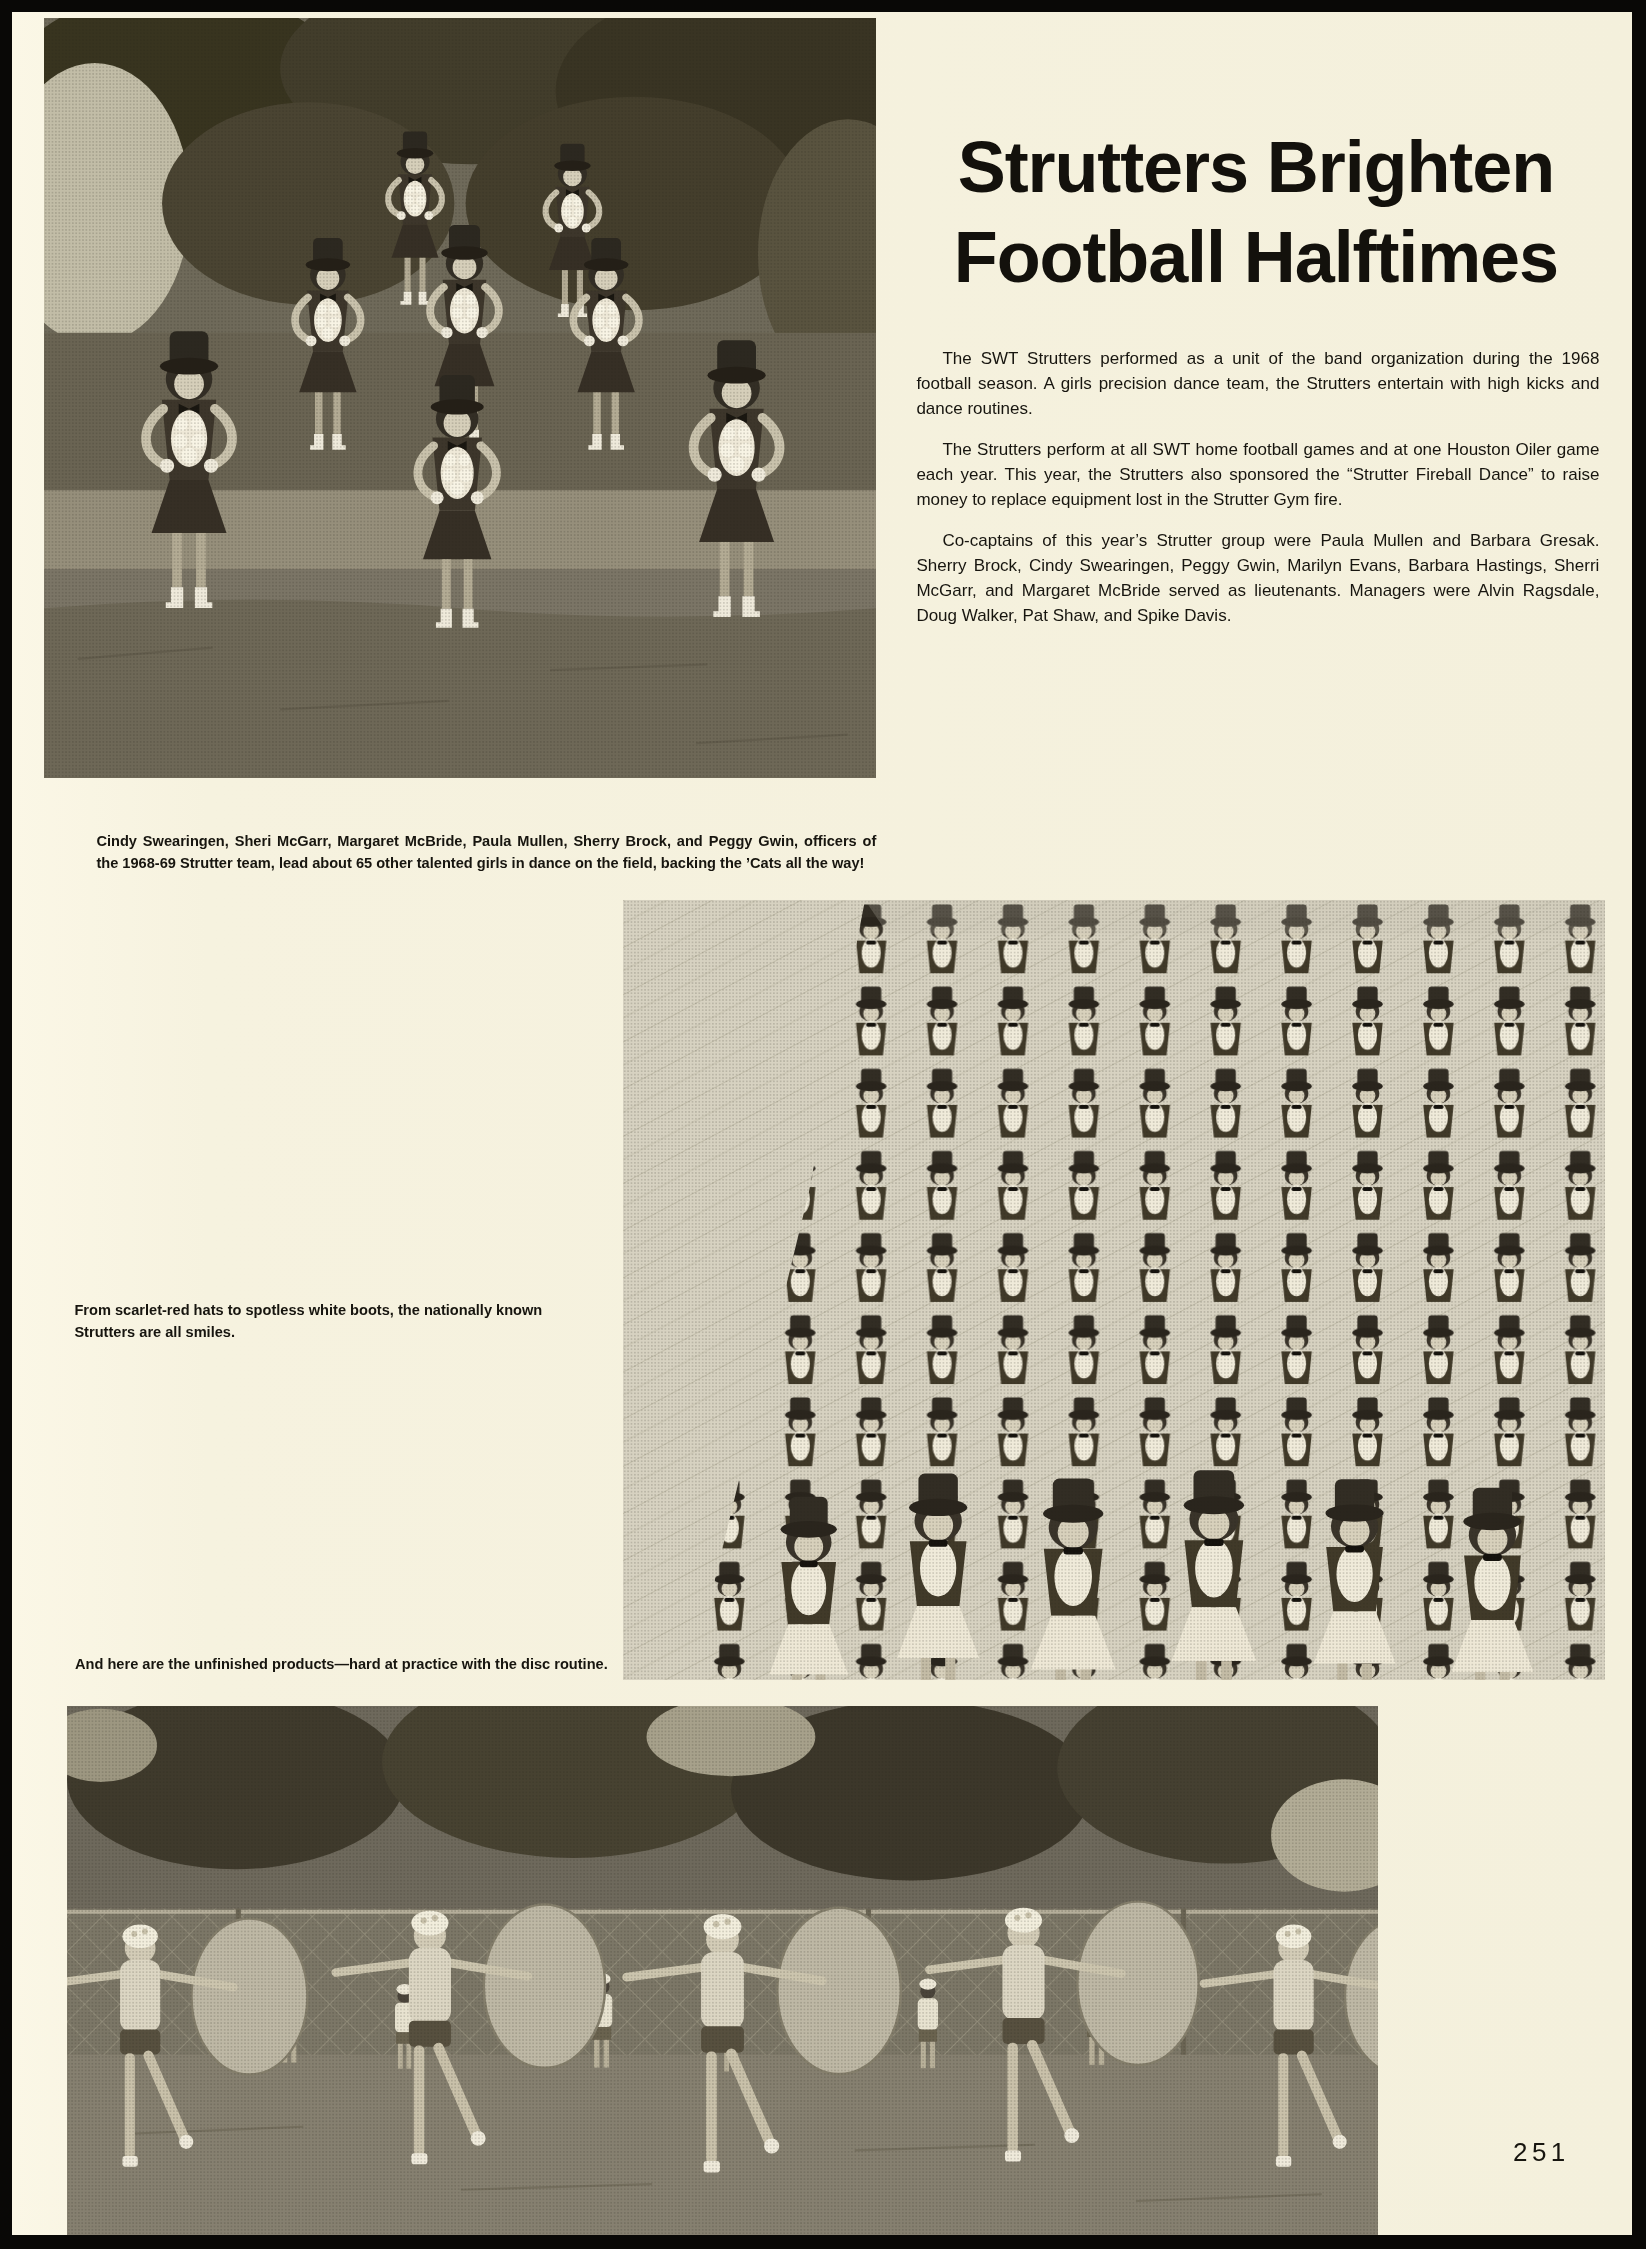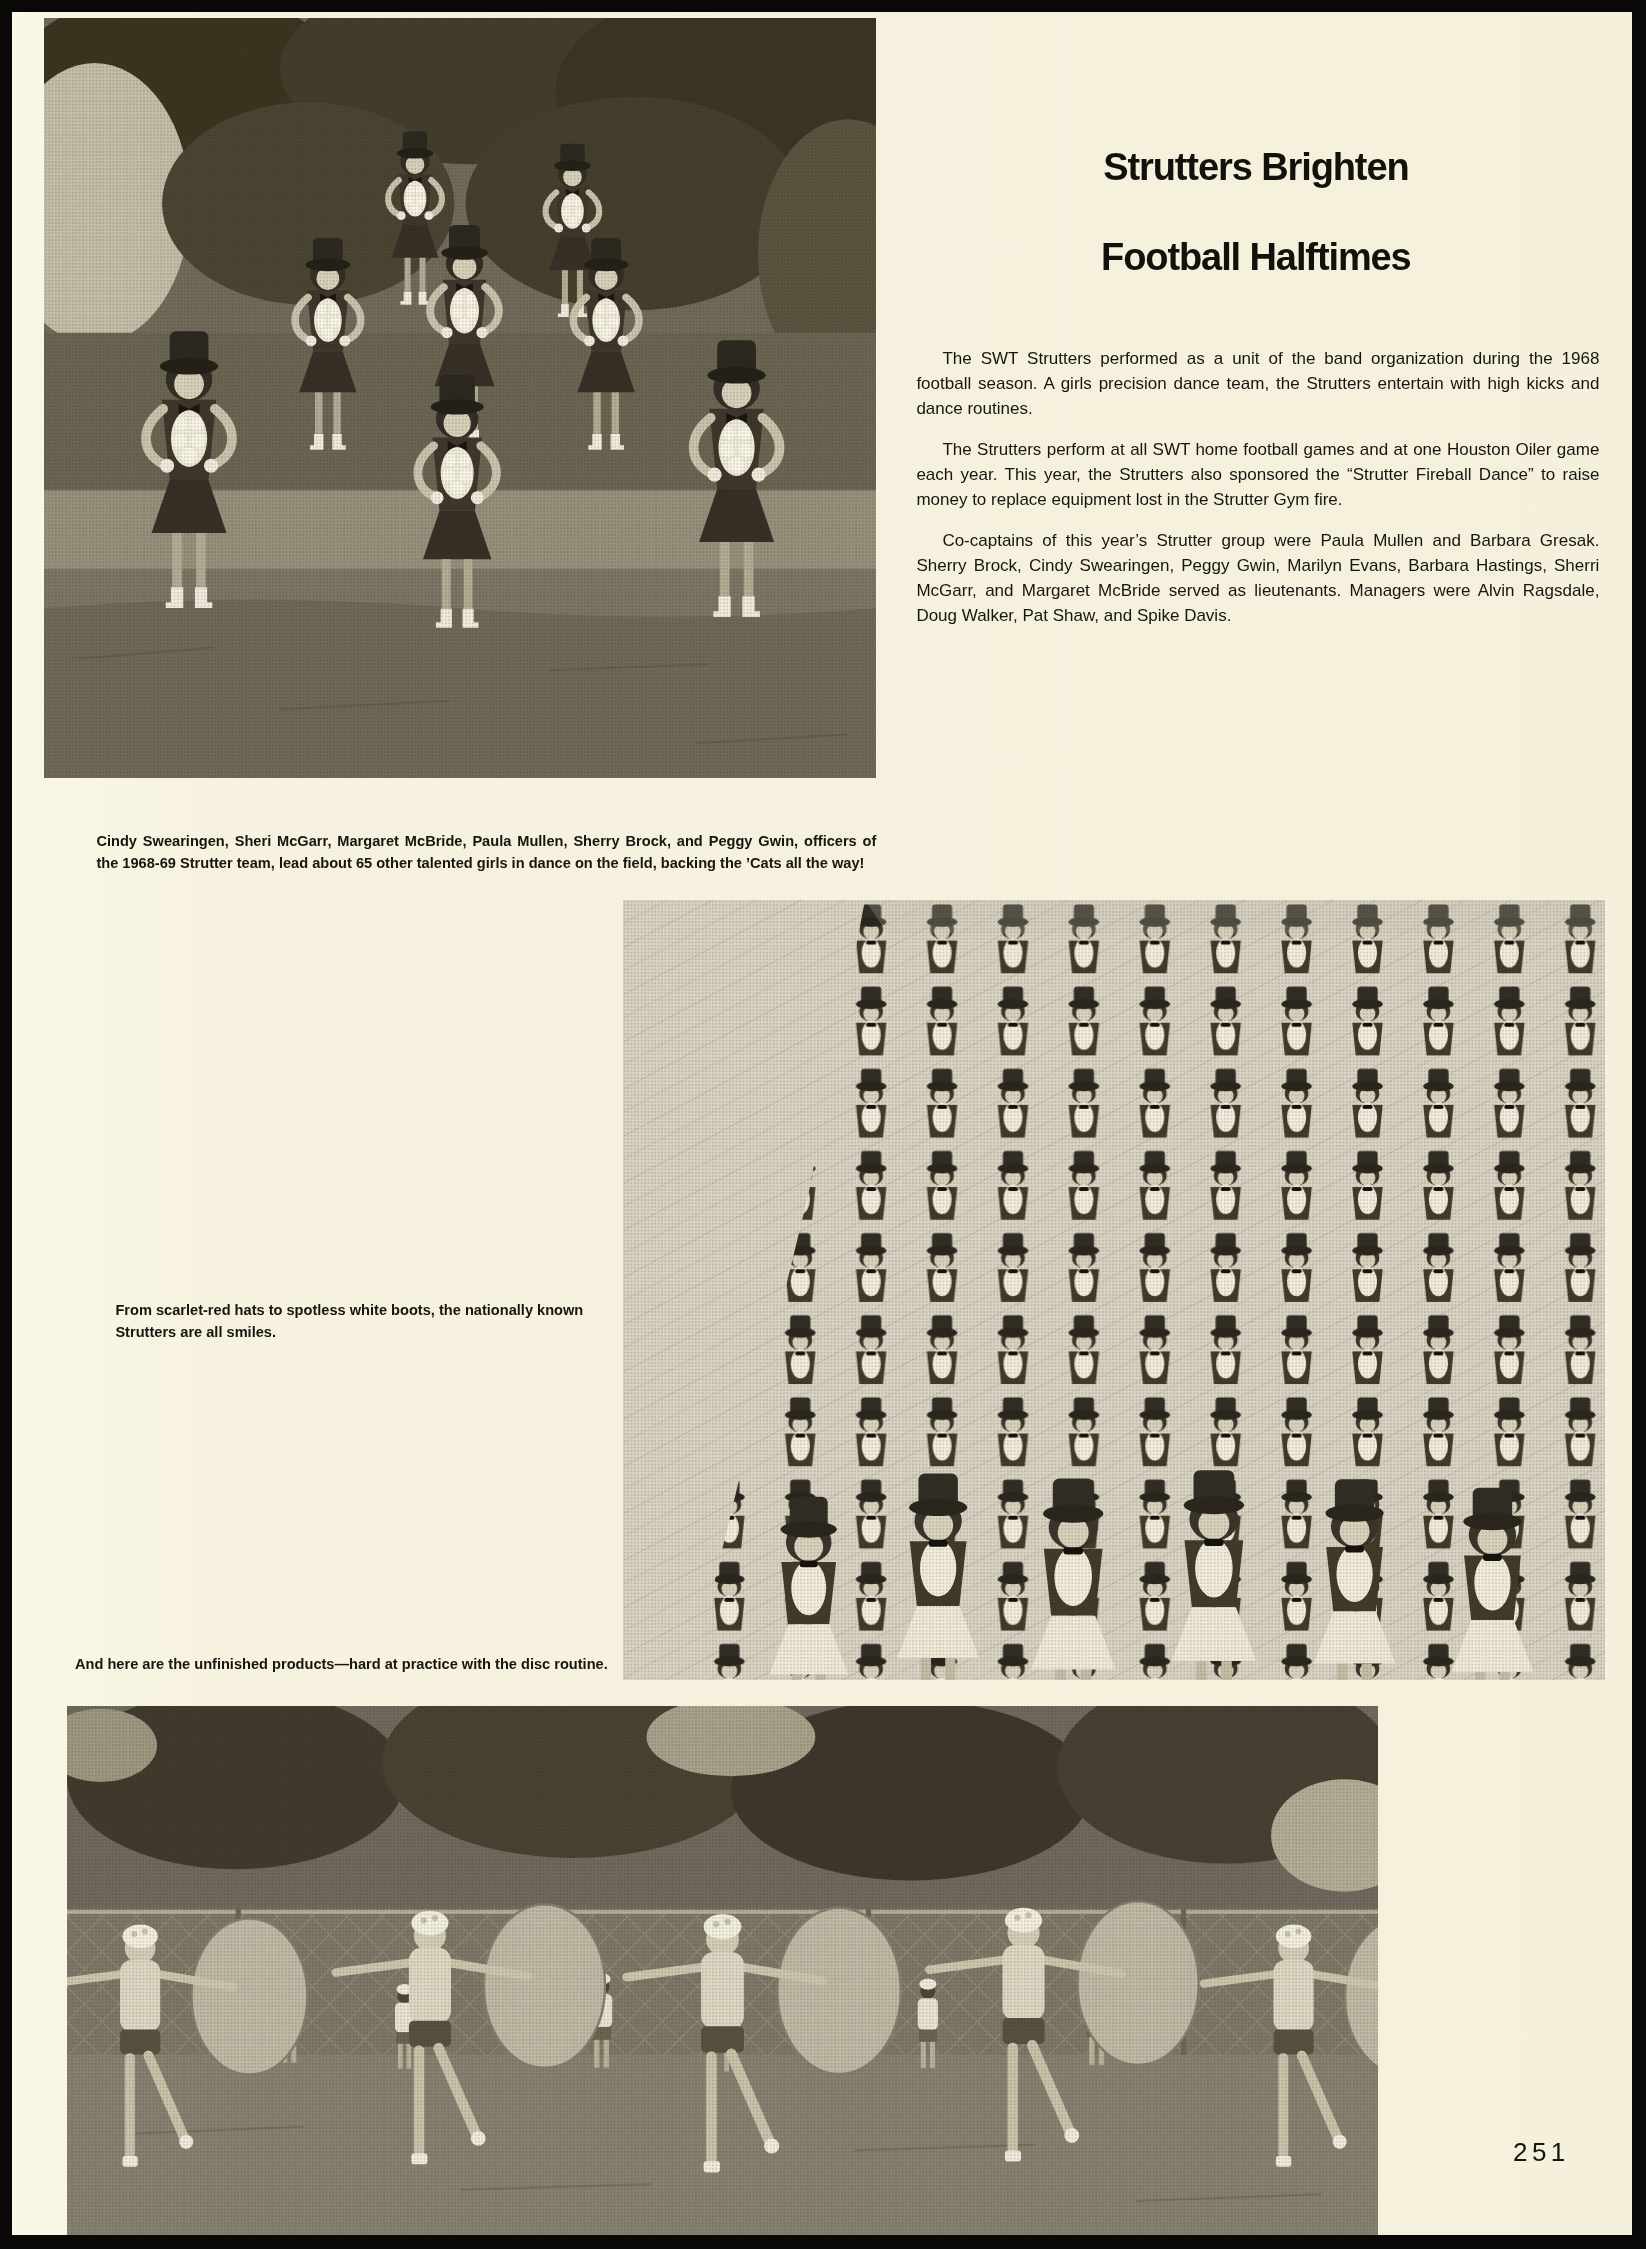--- a/index.html
+++ b/index.html
@@ -27,42 +27,42 @@
     content:"";
     position:absolute;inset:0;
     background-image:radial-gradient(rgba(35,32,24,.16) 0.6px, transparent 0.8px);
     background-size:3.4px 3.4px;
     pointer-events:none;
   }
   .headline{
     left:886px;top:110px;width:715px;
     text-align:center;
     font-weight:700;
-    font-size:38px;
+    font-size:72px;
     line-height:90px;
     color:#13110c;
     letter-spacing:-1.1px;
   }
   .bodycopy{
     left:888px;top:318px;width:715px;
     font-size:17px;
     line-height:25px;
     color:#17150f;
     text-align:justify;
   }
   .bodycopy p{margin:16px;text-indent:26px;}
   .caption{
     font-size:14.6px;
     font-weight:700;
     line-height:22px;
     color:#17150f;
     text-align:justify;
   }
   .caption-officers{left:52px;top:803px;width:780px;margin-left:32px;}
-  .caption-smiles{left:62px;top:1272px;width:528px;text-align:left;margin-left:41px;}
+  .caption-smiles{left:62px;top:1272px;width:528px;text-align:left;}
   .caption-practice{left:60px;top:1626px;width:538px;text-align:center;}
   .pagenum{
     left:1473px;top:2125px;width:112px;
     text-align:center;
     font-size:26px;
     font-weight:400;
     letter-spacing:4.5px;
     color:#17150f;
   }
   .photo-officers{left:31.5px;top:5.6px;width:832px;height:760px;}

